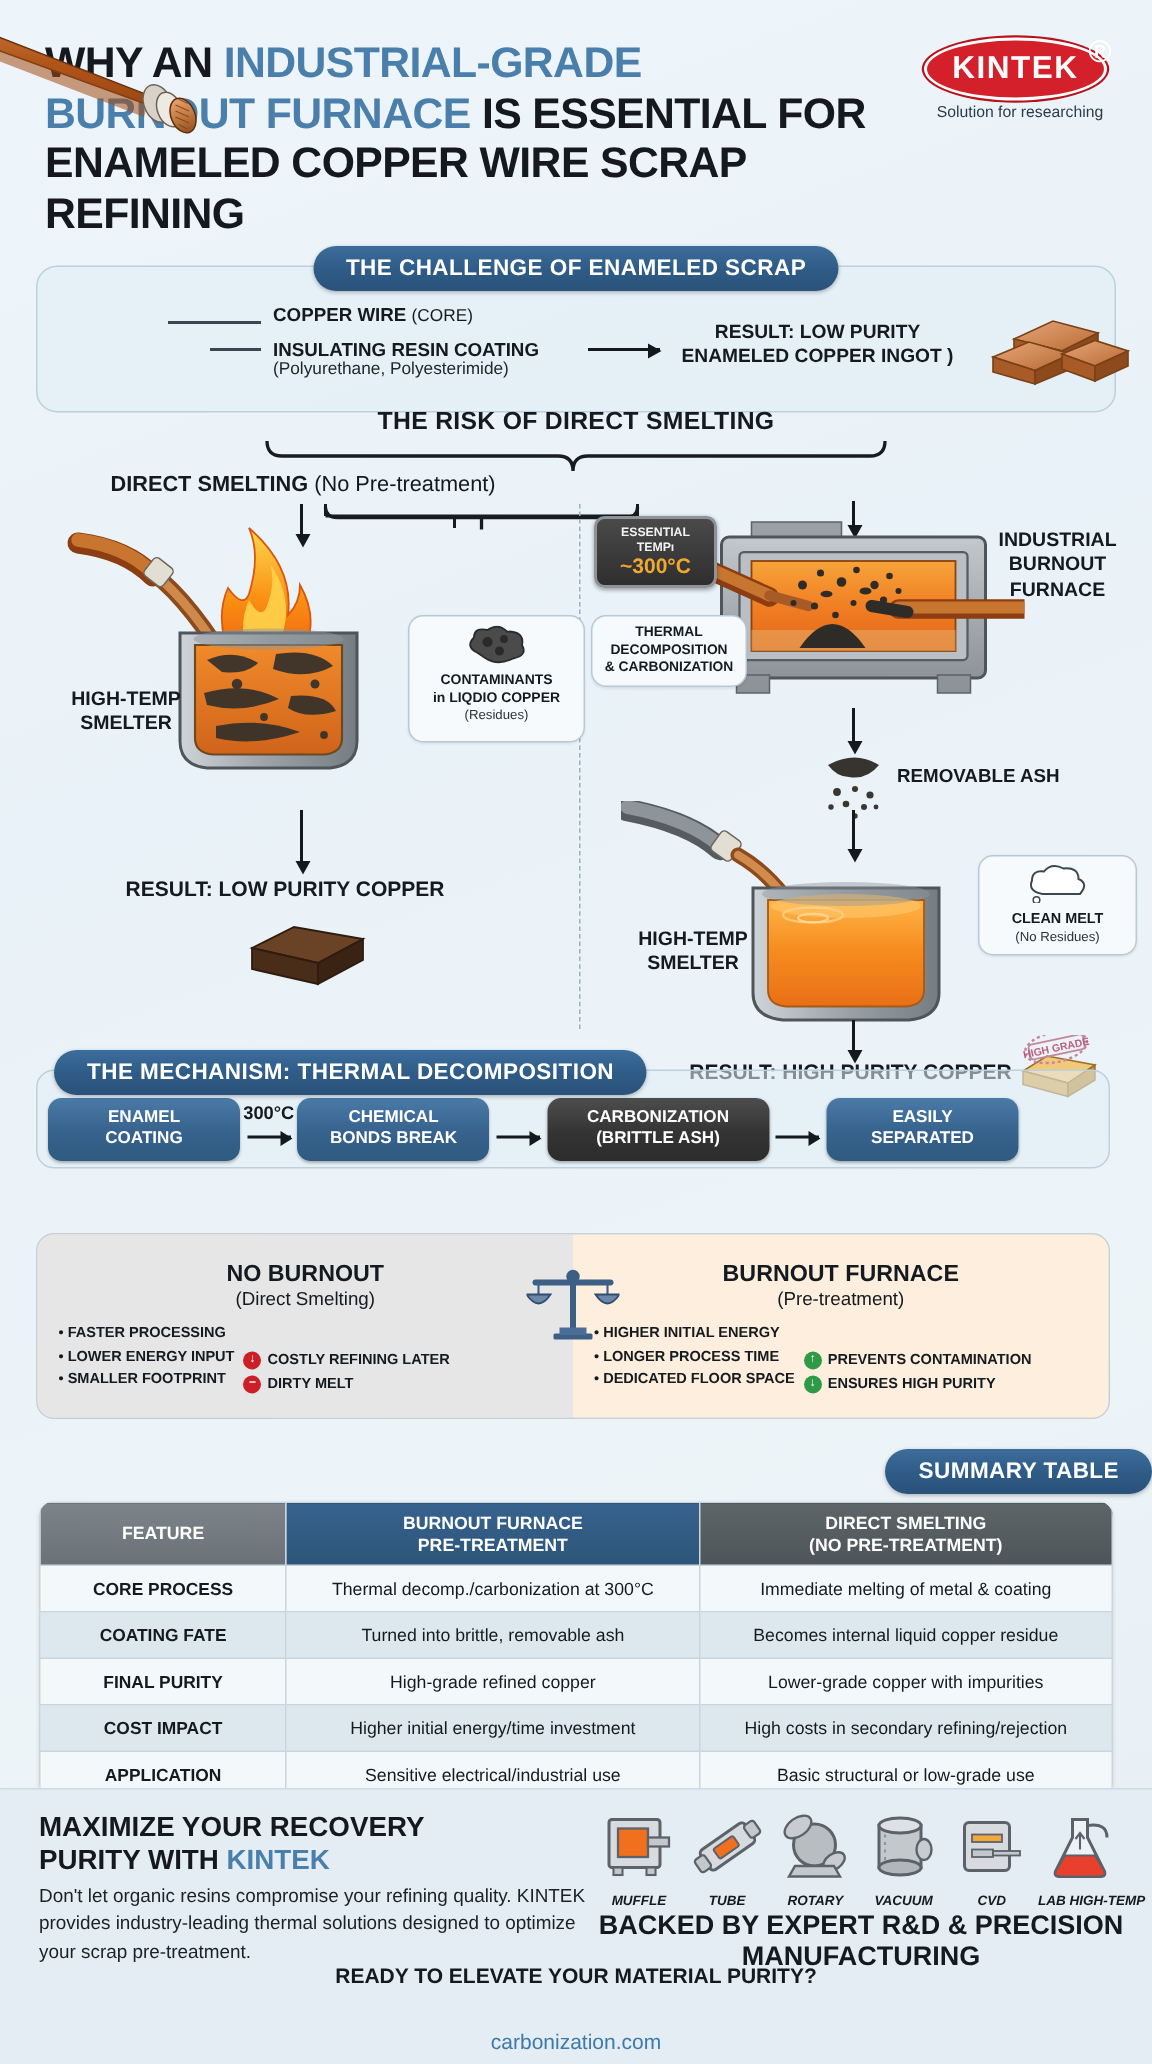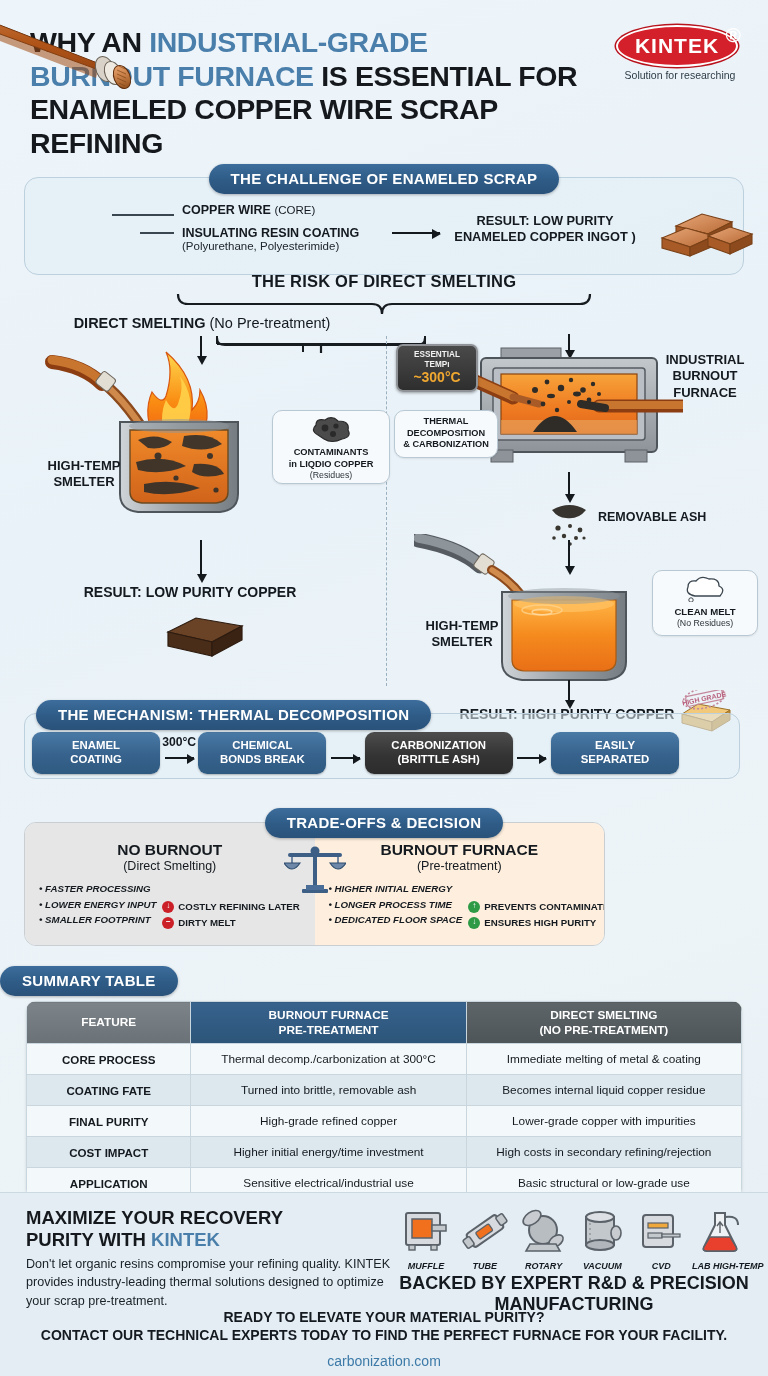--- a/index.html
+++ b/index.html
@@ -86,21 +86,21 @@
 
   .vdiv { position:absolute; left:386px; top:336px; width:0; height:350px;
     border-left:1.6px dashed #9bb0bf; }
   .lbl-ht-left { position:absolute; left:36px; top:458px; width:96px; text-align:center;
     font-size:13px; font-weight:bold; line-height:1.22; color:#141a1f; }
 
   .callout {
     position:absolute; background:#f7fafc; border:1px solid #b9c9d4;
     border-radius:10px; text-align:center; box-shadow:0 1px 2px rgba(0,0,0,.08);
   }
-  #callout-contaminants { left:272px; top:410px; width:118px; padding:6px 4px 3px; }
+  #callout-contaminants { left:272px; top:410px; width:118px; padding:6px 4px 13px; }
   .co-title { font-size:9.3px; font-weight:bold; line-height:1.25; color:#141a1f; }
   .co-sub { font-size:8.8px; color:#2a333a; }
 
   .arrow-down { position:absolute; width:0; border-left:2.4px solid #14191d; }
   .arrow-down:after { content:""; position:absolute; left:-5.5px; bottom:-9px;
     border-top:9px solid #14191d; border-left:5.5px solid transparent; border-right:5.5px solid transparent; }
 
   #lbl-result-left { position:absolute; left:40px; top:584px; width:300px; text-align:center;
     font-size:14px; font-weight:bold; color:#141a1f; }
   #ingot-dark { position:absolute; left:160px; top:612px; width:90px; height:48px; }
@@ -153,41 +153,41 @@
     font-size:12.2px; font-weight:bold; color:#141a1f; }
   .mech-arrow { position:absolute; top:24px; left:12%; width:76%; height:0;
     border-top:2.4px solid #14191d; }
   .mech-arrow:after { content:""; position:absolute; right:-1px; top:-5px;
     border-left:8px solid #14191d; border-top:5px solid transparent; border-bottom:5px solid transparent; }
   .mech-gap.short { max-width:44px; }
 
   
   #trade-banner-wrap { position:absolute; top:808px; left:0; width:768px; text-align:center; z-index:4; }
   #trade-card {
-    position:absolute; top:822px; left:24px; width:581px; height:124px;
+    position:absolute; top:822px; left:24px; width:716px; height:124px;
     border:1px solid #c8ced2; border-radius:12px; overflow:hidden; display:flex;
   }
   #trade-left { width:50%; background:#e6e6e6; position:relative; }
   #trade-right { width:50%; background:#fdeedd; position:relative; }
   .trade-h { text-align:center; padding-top:18px; font-size:15.5px; font-weight:bold; color:#141a1f; }
   .trade-h .sub { display:block; font-size:12.5px; font-weight:normal; margin-top:0px; }
   .trade-cols { display:flex; padding:8px 10px 0 14px; gap:6px; }
   .trade-bullets li { list-style:none; font-size:9.7px; font-weight:bold; color:#141a1f;
-    line-height:1.62; white-space:nowrap;font-style:italic; }
+    line-height:1.62; white-space:nowrap; }
   .trade-bullets li:before { content:"• "; }
   .trade-flags li { list-style:none; font-size:9.7px; font-weight:bold; color:#141a1f;
     line-height:1.62; white-space:nowrap; display:flex; align-items:center; gap:4px; }
   .fic { width:12px; height:12px; border-radius:50%; color:#fff; font-size:8px;
     display:inline-flex; align-items:center; justify-content:center; flex:0 0 auto; }
   .fic.red { background:#cc2028; }
   .fic.green { background:#2e9a45; }
   #scales { position:absolute; left:50%; top:18px; transform:translateX(-50%); width:62px; height:58px; z-index:3; }
 
   
-  #sum-banner-wrap { position:absolute; top:966px; left:0; width:768px; text-align:left; z-index:4; }
+  #sum-banner-wrap { position:absolute; top:966px; left:0; width:768px; text-align:right; z-index:4; }
   #sum-table { position:absolute; top:1001px; left:26px; width:716px;
     border-collapse:collapse; border-radius:10px; overflow:hidden; box-shadow:0 1px 3px rgba(0,0,0,.12); }
   #sum-table th, #sum-table td {
     border:1px solid #c9d6de; padding:0; height:31px; text-align:center; vertical-align:middle;
   }
   #sum-table thead th { height:42px; color:#fff; font-size:11.8px; font-weight:bold; line-height:1.22; }
   th.h-feature { background:linear-gradient(180deg,#7d8489,#6b7277); width:23%; }
   th.h-burnout { background:linear-gradient(180deg,#36628d,#2d5579); width:38.5%; }
   th.h-direct  { background:linear-gradient(180deg,#5e6569,#4e5559); width:38.5%; }
   #sum-table tbody tr:nth-child(odd) td { background:#f3f8fa; }
@@ -620,23 +620,20 @@
     <svg id="scales" viewBox="0 0 62 58">
       <rect x="29" y="8" width="4" height="40" fill="#3d5f86"></rect>
       <rect x="18" y="48" width="26" height="4" rx="1" fill="#3d5f86"></rect>
       <rect x="22" y="44" width="18" height="5" fill="#4a6e97"></rect>
       <path d="M6 14 L56 14" stroke="#3d5f86" stroke-width="4" stroke-linecap="round"></path>
       <circle cx="31" cy="10" r="4.5" fill="#3d5f86"></circle>
       <path d="M8 15 L8 22 M54 15 L54 22" stroke="#3d5f86" stroke-width="1.4"></path>
       <path d="M0 22 Q8 34 16 22 Z" fill="#6c87a8" stroke="#2f4d6e" stroke-width="1.2"></path>
       <path d="M46 22 Q54 34 62 22 Z" fill="#6c87a8" stroke="#2f4d6e" stroke-width="1.2"></path>
     </svg>
-  </div>
-  <div id="trade-banner-wrap">
-    <span class="banner">TRADE-OFFS &amp; DECISION</span>
   </div>
 
   <div id="sum-banner-wrap">
     <span class="banner">SUMMARY TABLE</span>
   </div>
   <table id="sum-table">
     <thead>
       <tr>
         <th class="h-feature">FEATURE</th>
         <th class="h-burnout">
@@ -741,17 +738,16 @@
           <path d="M14 28 L34 28 L40 38 Q42 42 37 42 L11 42 Q6 42 8 38 Z" fill="#e8402c" stroke="#5b6269" stroke-width="1.4"></path>
           <path d="M29 8 Q42 6 42 16" fill="none" stroke="#5b6269" stroke-width="2"></path>
           <path d="M24 24 L24 13 M21 17 L24 13 L27 17" stroke="#5b6269" stroke-width="1.4" fill="none"></path>
         </svg>
         <div class="lbl">LAB HIGH-TEMP</div>
       </div>
     </div>
 
     <div id="f-backed">BACKED BY EXPERT R&amp;D &amp; PRECISION MANUFACTURING</div>
     <div id="f-cta1">READY TO ELEVATE YOUR MATERIAL PURITY?</div>
-    <div id="f-cta2">CONTACT OUR TECHNICAL EXPERTS TODAY TO FIND THE PERFECT FURNACE FOR YOUR FACILITY.</div>
     <div id="f-url">carbonization.com</div>
   </div>
 
 </div>
 
 </body></html>

